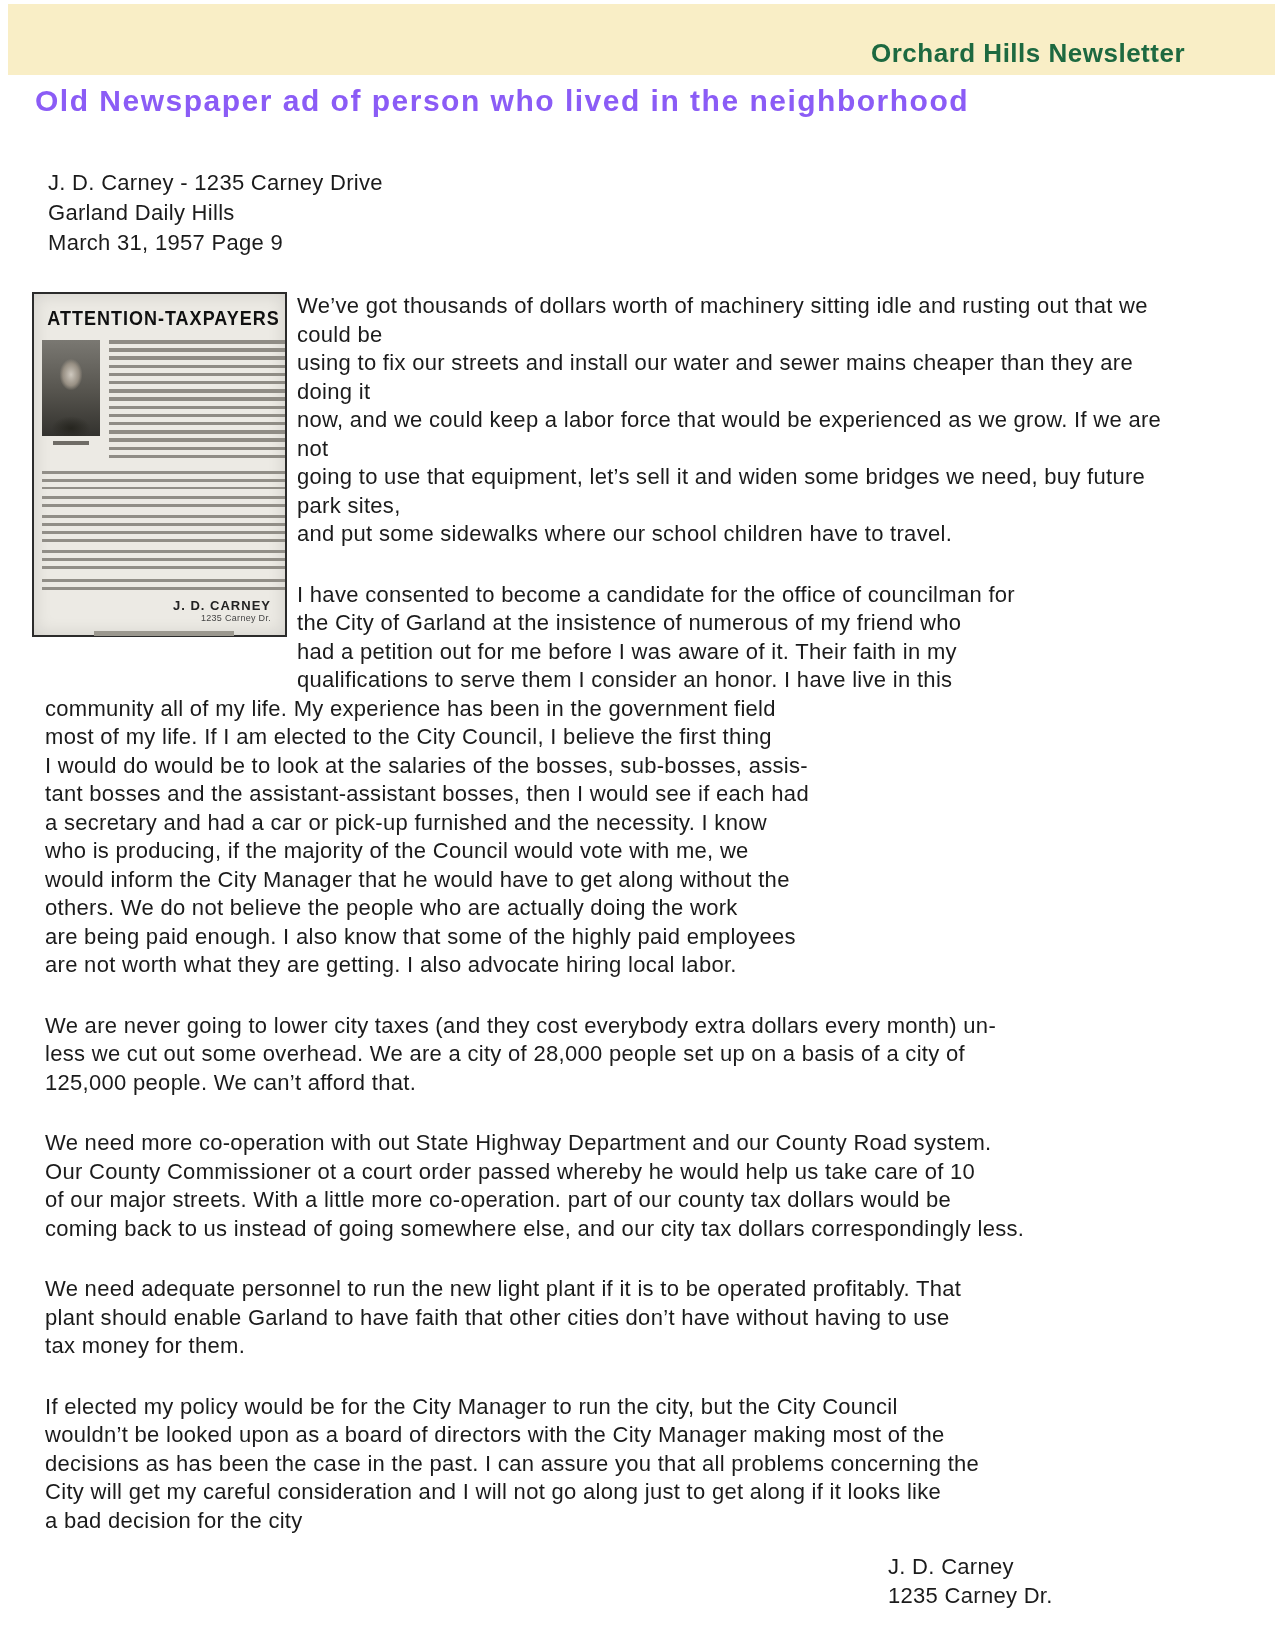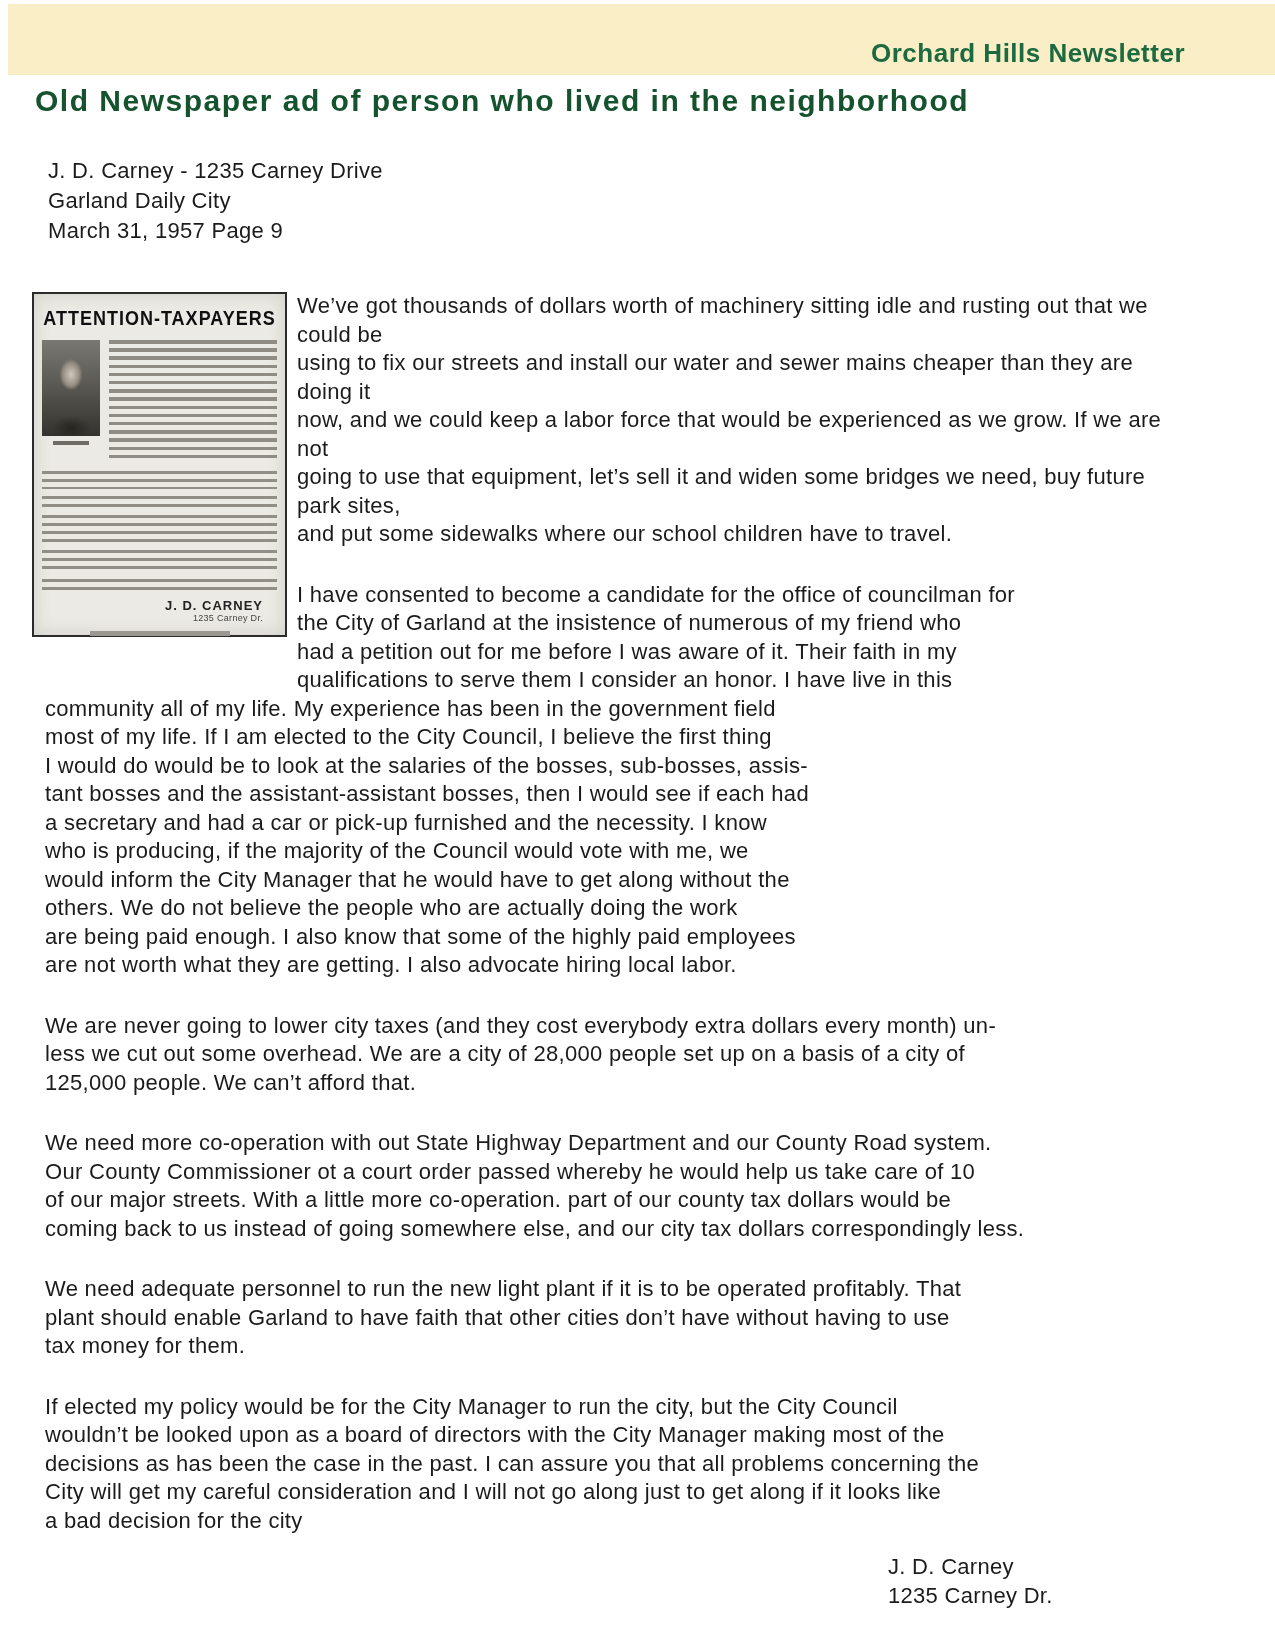--- a/index.html
+++ b/index.html
@@ -19,46 +19,46 @@
     display:flex; justify-content:flex-end; align-items:flex-end;
     box-sizing:border-box; padding:12px 90px 6px 0;
   }
   .banner-title {
     font-size:26px; font-weight:bold; color:#1d6940; letter-spacing:0.5px;
   }
 
   
   .headline {
     position:absolute; top:84px; left:35px; margin:0;
-    font-size:30px; font-weight:bold; color:#14532d; letter-spacing:1.5px;
+    font-size:30px; font-weight:bold; color:#8b5cf6; letter-spacing:1.5px;
     white-space:nowrap;
   }
 
   
   .source {
-    position:absolute; top:156px; left:48px;
+    position:absolute; top:168px; left:48px;
     font-size:22px; line-height:30px; letter-spacing:0.3px;
   }
 
   
   .article {
     position:absolute; top:292px; left:0; right:0;
     padding:0 100px 0 45px;
     font-size:22px; line-height:28.5px; letter-spacing:0.3px;
   }
   .article p { margin:0 0 32px 0; white-space:pre-line; }
 
   
   .clipping {
     float:left; width:255px; height:345px;
     margin:0 10px 40px -13px;
     background:#eceae4;
     border:2px solid #2b2b2b;
     box-sizing:border-box;
-    padding:10px 8px 0 8px;
+    padding:10px 0 0 8px;
     box-shadow:inset 0 0 18px rgba(0,0,0,0.12);
   }
   .clip-headline {
     font-size:18px; font-weight:bold; letter-spacing:1px; text-align:center;
     color:#101010; white-space:nowrap; transform:scaleY(1.12);
     font-family:"Liberation Sans", sans-serif;
   }
   .clip-row { display:flex; margin-top:7px; }
   .clip-left { width:58px; }
   .clip-portrait {
@@ -93,21 +93,21 @@
 <div class="page">
 
   <header class="banner">
     <div class="banner-title">Orchard Hills Newsletter</div>
   </header>
 
   <h1 class="headline">Old Newspaper ad of person who lived in the neighborhood</h1>
 
   <div class="source">
     <div>J. D. Carney - 1235 Carney Drive</div>
-    <div>Garland Daily City</div>
+    <div>Garland Daily Hills</div>
     <div>March 31, 1957 Page 9</div>
   </div>
 
   <section class="article">
 
     <figure class="clipping">
       <div class="clip-headline">ATTENTION-TAXPAYERS</div>
       <div class="clip-row">
         <div class="clip-left">
           <div class="clip-portrait"></div>

